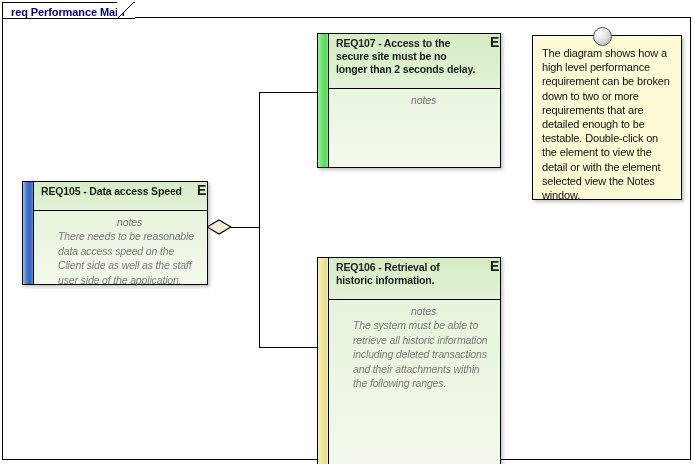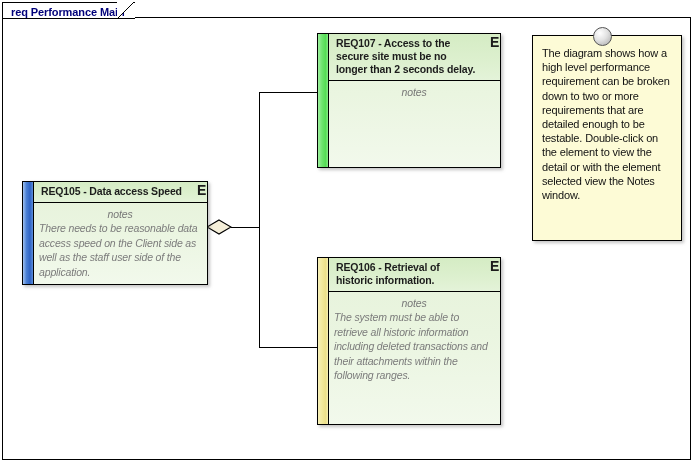--- a/index.html
+++ b/index.html
@@ -103,21 +103,21 @@
     box-sizing: border-box;
     display: flex;
     flex-direction: column;
     background: linear-gradient(to bottom, #e6f2da 0%, #eaf5e0 45%, #f2f9ec 100%);
     min-width: 0;
   }
   .req-title {
     position: relative;
     border-bottom: 1px solid #000000;
     background: linear-gradient(to bottom, #d5ecc4 0%, #ddf0cf 60%, #e4f3d9 100%);
-    padding: 3px 22px 4px 7px;
+    padding: 3px 22px 12px 7px;
     font-size: 10.5px;
     font-weight: bold;
     color: #1c1c1c;
     line-height: 13px;
     letter-spacing: -0.15px;
     box-sizing: border-box;
   }
   .req-icon-e {
     position: absolute;
     right: 1px;
@@ -125,22 +125,23 @@
     font-size: 14px;
     line-height: 14px;
     color: #1c1c1c;
     font-family: "Liberation Sans", sans-serif;
     overflow: hidden;
     width: 9px;
     height: 15px;
   }
   .req-notes {
     flex: 1 1 auto;
-    padding: 4px 6px 6px 5px;
-    box-sizing: border-box;
+    padding: 4px 6px 6px 12px;
+    box-sizing: border-box;
+    margin-left: 12px;
   }
   .notes-label {
     text-align: center;
     font-style: italic;
     font-size: 10.5px;
     color: #777777;
     line-height: 14px;
     letter-spacing: -0.1px;
   }
   .notes-text {
@@ -233,32 +234,32 @@
       <div class="req-title">
         <span>REQ107 - Access to the secure site must be no longer than 2 seconds delay.</span>
         <span class="req-icon-e">E</span>
       </div>
       <div class="req-notes">
         <div class="notes-label">notes</div>
       </div>
     </div>
   </div>
 
-  <div class="req" style="left:317px; top:257px; width:184px; height:168px;">
+  <div class="req" style="left:317px; top:257px; width:184px; height:208px;">
     <div class="req-stripe stripe-yellow"></div>
     <div class="req-body">
       <div class="req-title">
         <span>REQ106 - Retrieval of historic information.</span>
         <span class="req-icon-e">E</span>
       </div>
       <div class="req-notes">
         <div class="notes-label">notes</div>
         <div class="notes-text">The system must be able to retrieve all historic information including deleted transactions and their attachments within the following ranges.</div>
       </div>
     </div>
   </div>
 
-  <div class="note" style="left:532px; top:35px; width:150px; height:206px;">
+  <div class="note" style="left:532px; top:35px; width:150px; height:165px;">
     <div class="note-pin"></div>
     <span>The diagram shows how a high level performance requirement can be broken down to two or more requirements that are detailed enough to be testable. Double-click on the element to view the detail or with the element selected view the Notes window.</span>
   </div>
 
 </div>
 
 </body></html>

